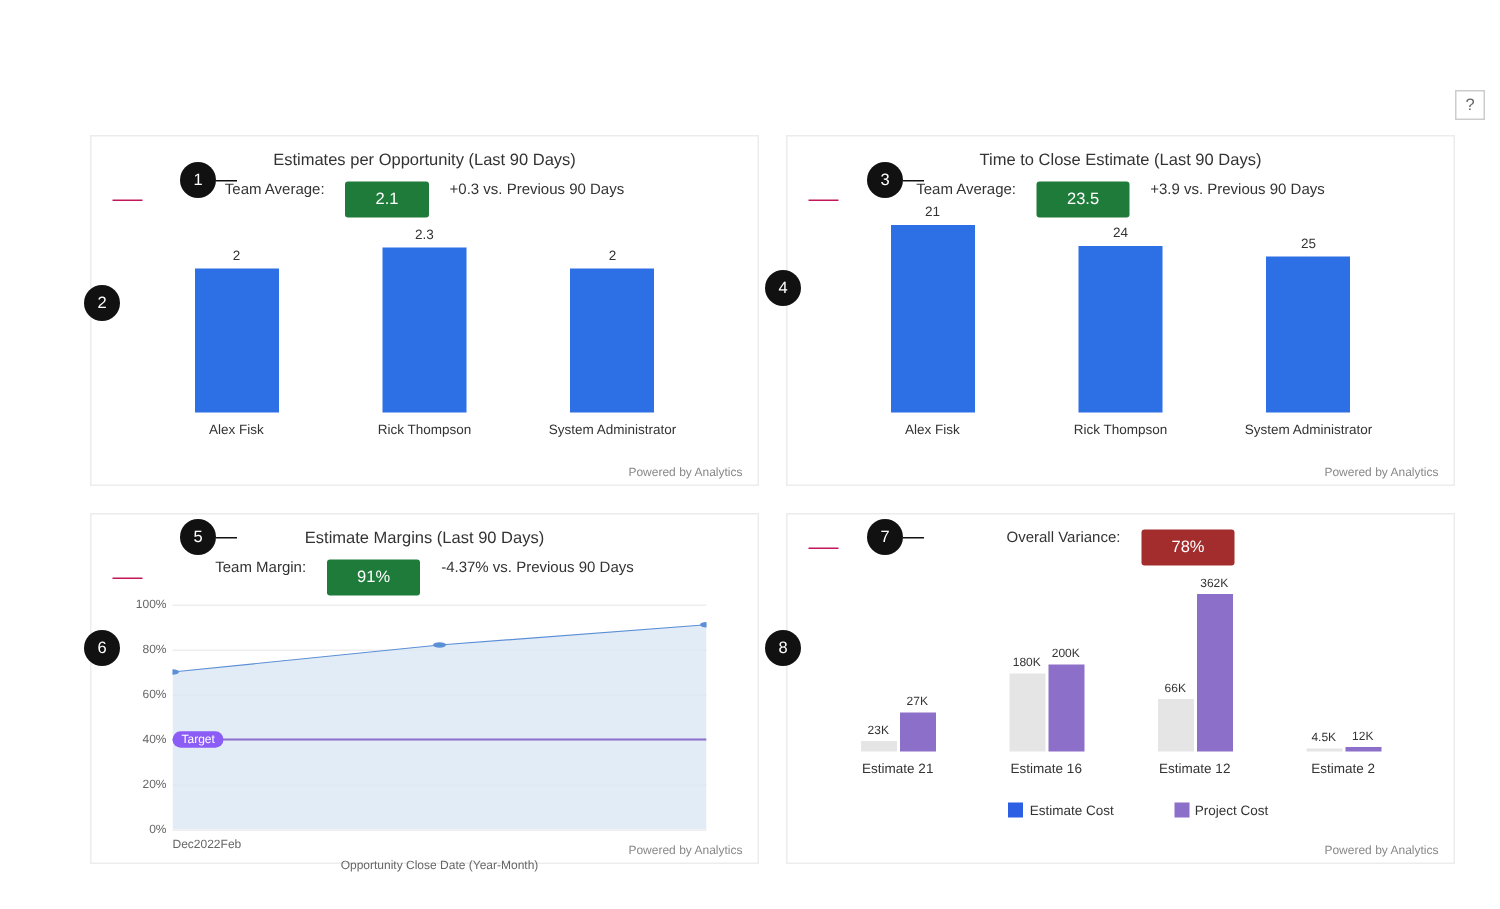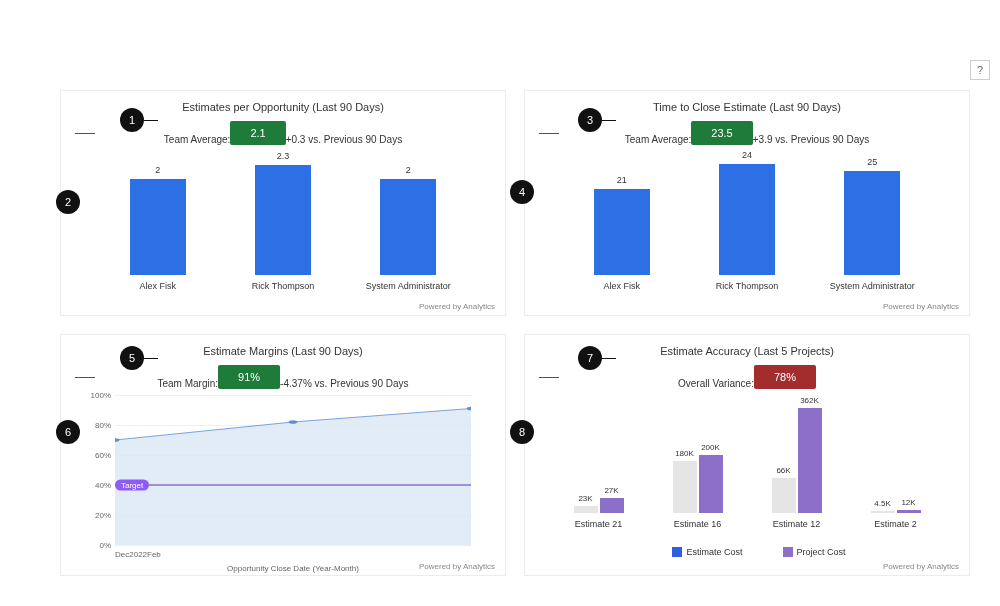--- a/index.html
+++ b/index.html
@@ -1,21 +1,21 @@
 <!DOCTYPE html>
 <html><head>
 <meta charset="utf-8">
 <style>
   * { box-sizing: border-box; margin: 0; padding: 0; }
   body { font-family: -apple-system, BlinkMacSystemFont, "Segoe UI", Arial, sans-serif; background: #fff; color: #111; font-size: 11px; width: 1000px; height: 606px; position: relative; }
   .help-btn { position: absolute; top: 60px; right: 10px; width: 20px; height: 20px; border: 1px solid #ccc; background: #fff; text-align: center; line-height: 18px; font-size: 11px; color: #666; cursor: pointer; }
   .grid { position: absolute; top: 90px; left: 60px; right: 30px; bottom: 30px; display: grid; grid-template-columns: 1fr 1fr; grid-template-rows: 1fr 1fr; gap: 18px; }
   .card { background: #fff; border: 1px solid #ececec; position: relative; padding: 10px 14px 18px 14px; }
   .card-title { text-align: center; font-size: 11px; color: #333; margin-bottom: 8px; }
-  .metric-row { display: flex; align-items: flex-end; justify-content: center; gap: 0; font-size: 10px; margin-bottom: 6px; position: relative; }
+  .metric-row { display: flex; align-items: flex-start; justify-content: center; gap: 14px; font-size: 10px; margin-bottom: 6px; position: relative; }
   .metric-label { color: #333; }
   .metric-pill { display: inline-block; background: #1e7b3a; color: #fff; padding: 6px 20px; border-radius: 2px; font-size: 11px; font-weight: 500; }
   .metric-pill.red { background: #a32d2d; }
   .metric-delta { color: #333; font-size: 10px; }
   .tick { position: absolute; left: 0; top: 50%; width: 20px; border-top: 1px solid #c2185b; }
   .footer { position: absolute; bottom: 4px; right: 10px; font-size: 8px; color: #888; }
   
   .bars-area { position: relative; height: 140px; margin-top: 6px; }
   .bars-row { position: absolute; left: 20px; right: 20px; bottom: 0; top: 0; display: flex; justify-content: space-around; align-items: flex-end; }
   .bar-col { display: flex; flex-direction: column; align-items: center; width: 80px; }
@@ -106,21 +106,21 @@
     <div class="card-title">Time to Close Estimate (Last 90 Days)</div>
     <div class="metric-row">
       <span class="tick"></span>
       <span class="metric-label">Team Average:</span>
       <span class="metric-pill">23.5</span>
       <span class="metric-delta">+3.9 vs. Previous 90 Days</span>
     </div>
     <div class="bars-area" id="bars-c2">
         <div class="bars-row">
           <div class="bar-col">
-            <div class="bar" style="height: 86px;">
+            <div class="bar" style="height: 125px;">
               <div class="bar-val">21</div>
             </div>
             <div class="bar-cat">Alex Fisk</div>
           </div>
           <div class="bar-col">
             <div class="bar" style="height: 110.769px;">
               <div class="bar-val">24</div>
             </div>
             <div class="bar-cat">Rick Thompson</div>
           </div>
@@ -171,34 +171,33 @@
           <span>Dec</span>
           <span>2022</span>
           <span>Feb</span>
         </div>
       <div class="x-axis-label">Opportunity Close Date (Year-Month)</div>
     </div>
     <div class="footer">Powered by Analytics</div>
   </div>
 
   <div class="card">
-    <div class="card-title">Estimate Accuracy (Last 5 Projects)</div>
     <div class="metric-row">
       <span class="tick"></span>
       <span class="metric-label">Overall Variance:</span>
       <span class="metric-pill red">78%</span>
     </div>
     <div class="gbars-area" id="gbars-c4">
         <div class="gbars-row">
           <div class="gbar-col">
             <div class="gbar-pair">
               <div class="gbar blue" style="height: 6.65789px;">
                 <div class="gbar-val">23K</div>
               </div>
-              <div class="gbar purple" style="height: 15px;">
+              <div class="gbar purple" style="height: 26px;">
                 <div class="gbar-val">27K</div>
               </div>
             </div>
             <div class="bar-cat">Estimate 21</div>
           </div>
           <div class="gbar-col">
             <div class="gbar-pair">
               <div class="gbar blue" style="height: 52.1053px;">
                 <div class="gbar-val">180K</div>
               </div>

